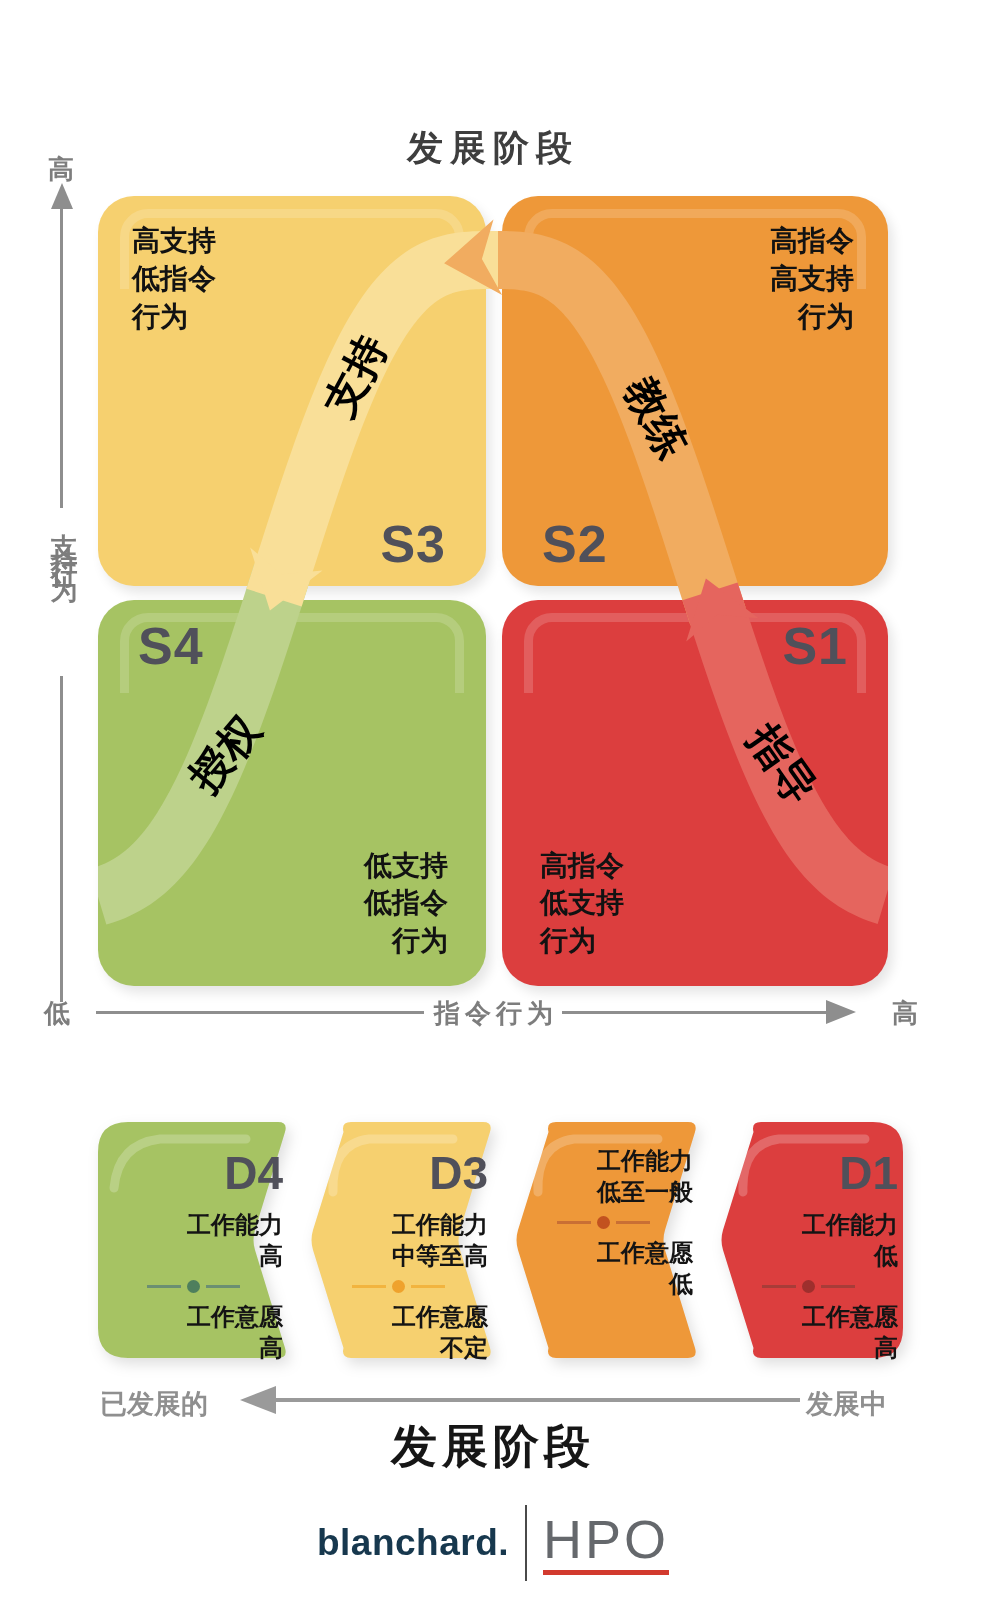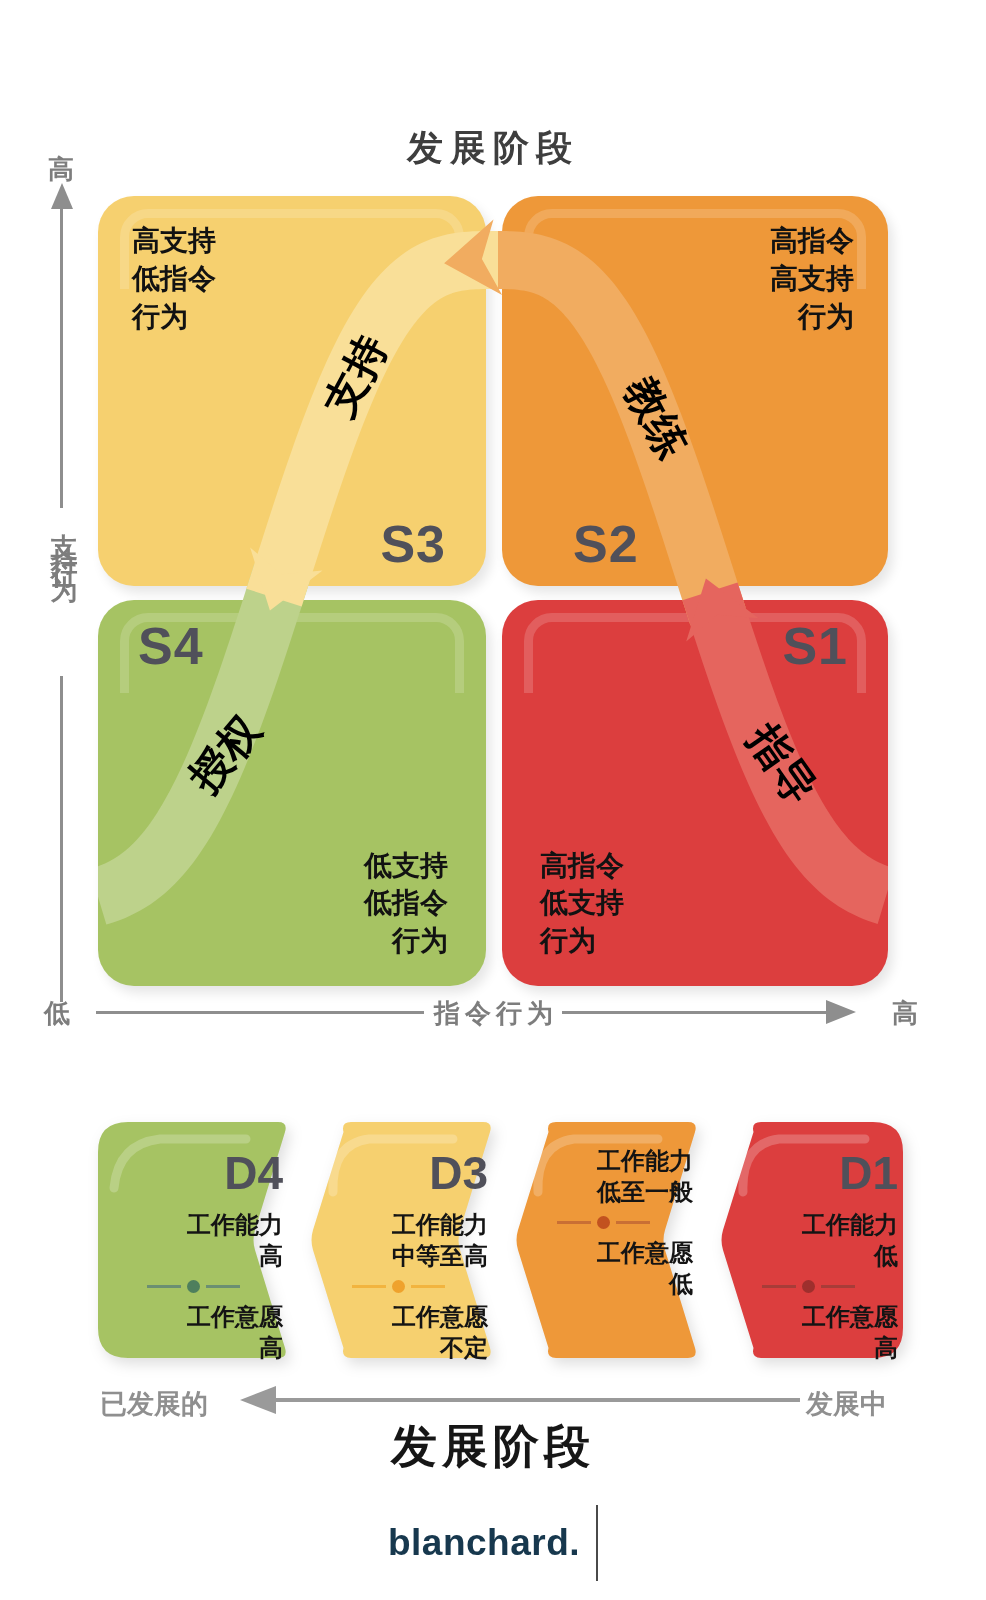--- a/index.html
+++ b/index.html
@@ -43,21 +43,21 @@
   .qgloss{position:absolute;top:13px;left:22px;right:22px;height:80px;overflow:hidden;pointer-events:none;}
   .qgloss::before{content:"";position:absolute;top:0;left:0;right:0;height:220px;
                   border-radius:28px;border:9px solid rgba(255,255,255,0.17);box-sizing:border-box;}
   .qdesc{position:absolute;font-size:28px;font-weight:700;line-height:1.35;color:#121212;}
   .qdesc.tl{top:26px;left:34px;text-align:left;}
   .qdesc.tr{top:26px;right:34px;text-align:right;}
   .qdesc.br{bottom:26px;right:38px;text-align:right;}
   .qdesc.bl{bottom:26px;left:38px;text-align:left;}
   .qlabel{position:absolute;font-size:52px;font-weight:800;color:#50505a;letter-spacing:1px;}
   .qlabel.br{bottom:12px;right:40px;margin-left:20px;}
-  .qlabel.bl{bottom:12px;left:40px;margin-left:31px;}
+  .qlabel.bl{bottom:12px;left:40px;}
   .qlabel.tl{top:16px;left:40px;}
   .qlabel.tr{top:16px;right:40px;}
   .curve{position:absolute;left:0;top:0;pointer-events:none;}
   .clabel{position:absolute;font-size:42px;font-weight:900;color:#000;white-space:nowrap;}
 
   
   .devsvg{position:absolute;left:98px;top:1122px;filter:drop-shadow(4px 6px 7px rgba(0,0,0,0.13));}
   .dbox{position:absolute;top:1146px;width:180px;text-align:right;}
   .dbox .dt{font-size:46px;font-weight:800;color:#50505a;margin-bottom:10px;}
   .dbox .dl{font-size:24px;font-weight:700;line-height:1.28;color:#141414;}
@@ -231,15 +231,19 @@
 
   <div class="devaxis-text serif" style="left:100px;">已发展的</div>
   <div class="dev-arrowhead"></div>
   <div class="dev-line"></div>
   <div class="devaxis-text serif" style="left:806px;">发展中</div>
   <div class="dev-heading serif">发展阶段</div>
 
   <div class="footer">
     <div class="brand1">blanchard.</div>
     <div class="fdiv"></div>
+    <div class="brand2-wrap">
+      <div class="brand2">HPO</div>
+      <div class="brand2-underline" style="background-color: rgb(210, 58, 46);"></div>
+    </div>
   </div>
 
 </div>
 
 </body></html>

